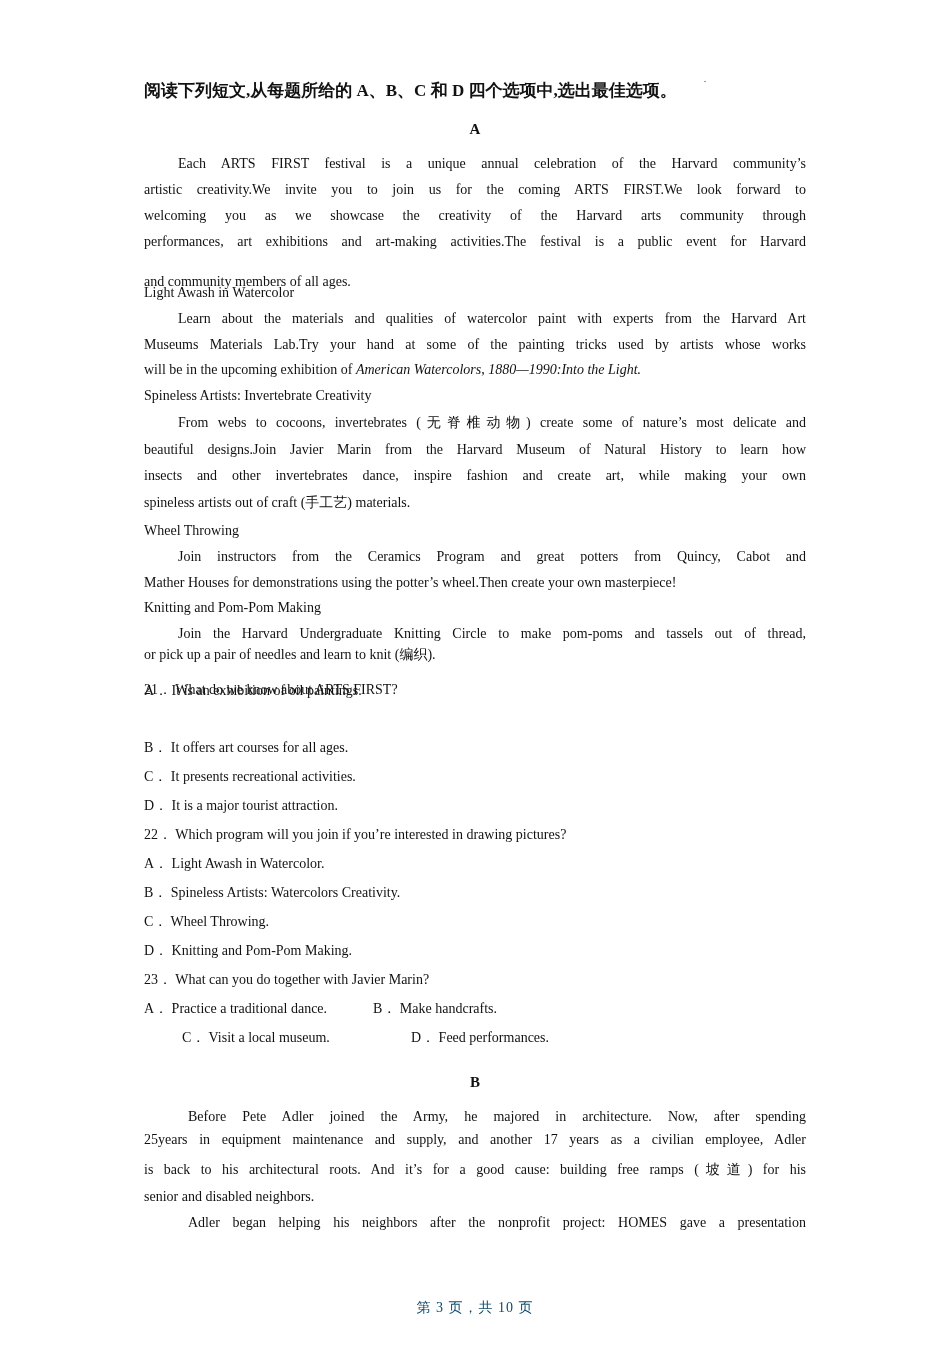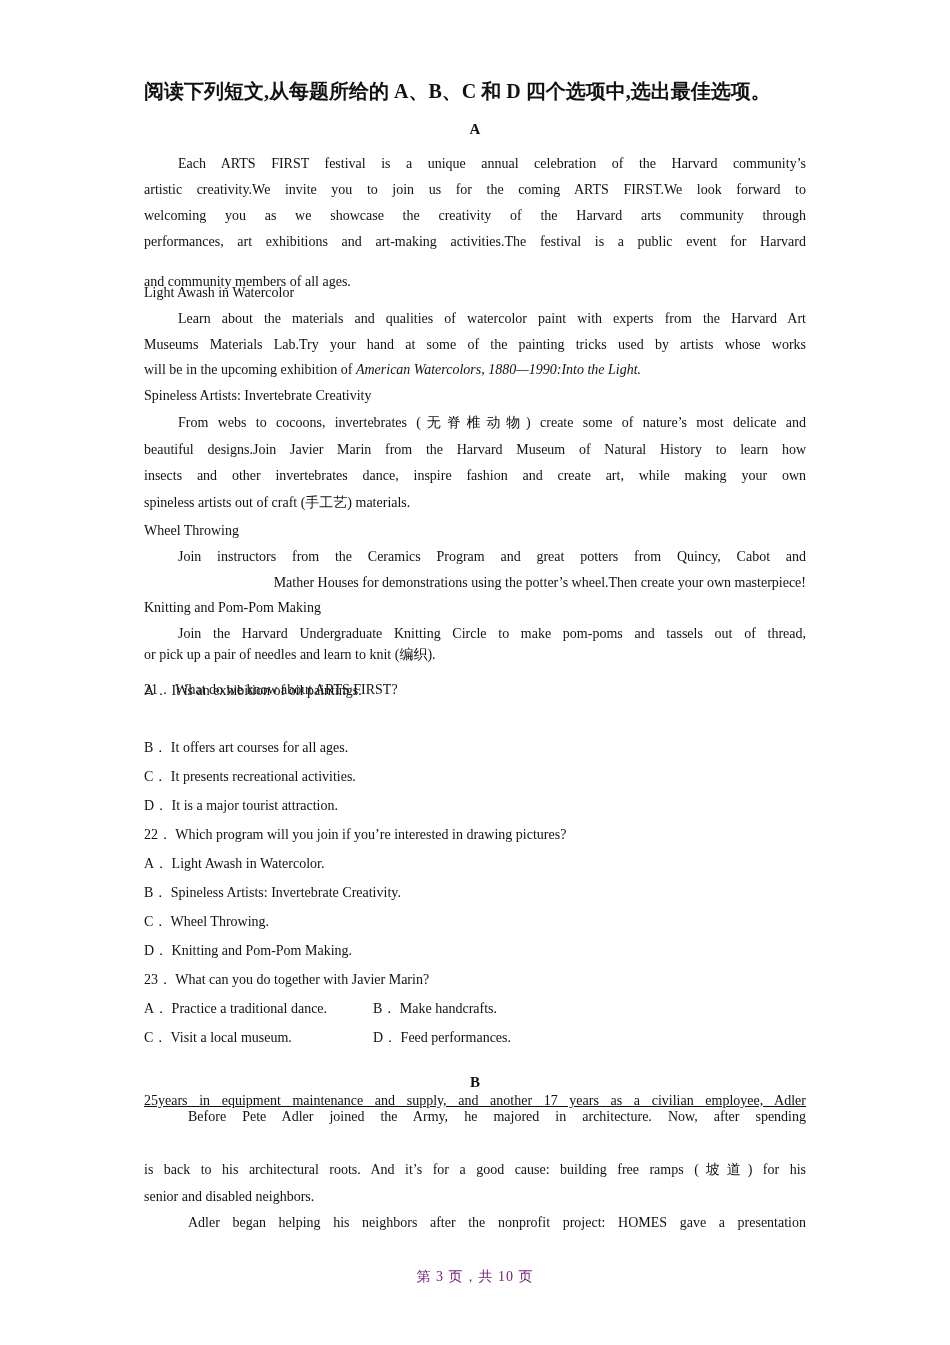--- a/index.html
+++ b/index.html
@@ -24,21 +24,21 @@
     .line {
       position: absolute;
       left: 0;
       width: 662px;
       font-size: 14px;
       line-height: 20px;
       white-space: nowrap;
     }
     .instruction {
       font-weight: bold;
-      font-size: 20px;
+      font-size: 17px;
     }
     .section-label {
       text-align: center;
       font-weight: bold;
       font-size: 15px;
     }
     .justify {
       text-align: justify;
       text-align-last: justify;
       white-space: normal;
@@ -46,25 +46,25 @@
     .indent { text-indent: 34px; }
     .em { font-style: italic; }
     .opt-col2 {
       position: absolute;
       left: 229px;
     }
     .footer {
       position: absolute;
       left: 0;
       width: 950px;
-      top: 1268px;
+      top: 1299px;
       text-align: center;
       font-size: 14px;
       letter-spacing: 1px;
-      color: #701a75;
+      color: #0c4a6e;
     }
     .speck {
       position: absolute;
       left: 704px;
       top: 81px;
       width: 2px;
       height: 1px;
       background: #999;
     }
   </style>
@@ -91,49 +91,49 @@
   <div class="line" style="top:360px;"><span>will be in the upcoming exhibition of </span><span class="em">American Watercolors</span><span>, </span><span class="em">1880—1990:Into the Light.</span></div>
 
   <div class="line" style="top:386px;">Spineless Artists: Invertebrate Creativity</div>
   <div class="line justify indent" style="top:413px;">From webs to cocoons, invertebrates (无脊椎动物) create some of nature’s most delicate and</div>
   <div class="line justify" style="top:440px;">beautiful designs.Join Javier Marin from the Harvard Museum of Natural History to learn how</div>
   <div class="line justify" style="top:466px;">insects and other invertebrates dance, inspire fashion and create art, while making your own</div>
   <div class="line" style="top:493px;">spineless artists out of craft (手工艺) materials.</div>
 
   <div class="line" style="top:521px;">Wheel Throwing</div>
   <div class="line justify indent" style="top:547px;">Join instructors from the Ceramics Program and great potters from Quincy, Cabot and</div>
-  <div class="line" style="top:573px;text-align:right;">Mather Houses for demonstrations using the potter’s wheel.Then create your own masterpiece!</div>
+  <div class="line" style="top:573px;">Mather Houses for demonstrations using the potter’s wheel.Then create your own masterpiece!</div>
 
   <div class="line" style="top:598px;">Knitting and Pom-Pom Making</div>
   <div class="line justify indent" style="top:624px;">Join the Harvard Undergraduate Knitting Circle to make pom-poms and tassels out of thread,</div>
   <div class="line" style="top:645px;">or pick up a pair of needles and learn to knit (编织).</div>
 
   <div class="line" style="top:680px;">21． What do we know about ARTS FIRST?</div>
   <div class="line" style="top:681px;">A． It is an exhibition of oil paintings.</div>
   <div class="line" style="top:738px;">B． It offers art courses for all ages.</div>
   <div class="line" style="top:767px;">C． It presents recreational activities.</div>
   <div class="line" style="top:796px;">D． It is a major tourist attraction.</div>
 
   <div class="line" style="top:825px;">22． Which program will you join if you’re interested in drawing pictures?</div>
   <div class="line" style="top:854px;">A． Light Awash in Watercolor.</div>
-  <div class="line" style="top:883px;">B． Spineless Artists: Invertebrate Creativity.</div>
+  <div class="line" style="top:883px;">B． Spineless Artists: Watercolors Creativity.</div>
   <div class="line" style="top:912px;">C． Wheel Throwing.</div>
   <div class="line" style="top:941px;">D． Knitting and Pom-Pom Making.</div>
 
   <div class="line" style="top:970px;">23． What can you do together with Javier Marin?</div>
   <div class="line" style="top:999px;">
     <span>A． Practice a traditional dance.</span>
     <span class="opt-col2">B． Make handcrafts.</span>
   </div>
-  <div class="line" style="top:1028px;">
+  <div class="line" style="top:1028px;margin-left:38px;">
     <span>C． Visit a local museum.</span>
     <span class="opt-col2">D． Feed performances.</span>
   </div>
 
   <div class="line section-label" style="top:1072px;">B</div>
   <div class="line justify indent" style="top:1107px; text-indent:44px;">Before Pete Adler joined the Army, he majored in architecture. Now, after spending</div>
-  <div class="line justify" style="top:1091px;text-decoration:underline;">25years in equipment maintenance and supply, and another 17 years as a civilian employee, Adler</div>
+  <div class="line justify" style="top:1130px;">25years in equipment maintenance and supply, and another 17 years as a civilian employee, Adler</div>
   <div class="line justify" style="top:1160px;">is back to his architectural roots. And it’s for a good cause: building free ramps (坡道) for his</div>
   <div class="line" style="top:1187px;">senior and disabled neighbors.</div>
   <div class="line justify indent" style="top:1213px; text-indent:44px;">Adler began helping his neighbors after the nonprofit project: HOMES gave a presentation</div>
 </div>
 
 <div class="footer">第 3 页，共 10 页</div>
 
 </body></html>

